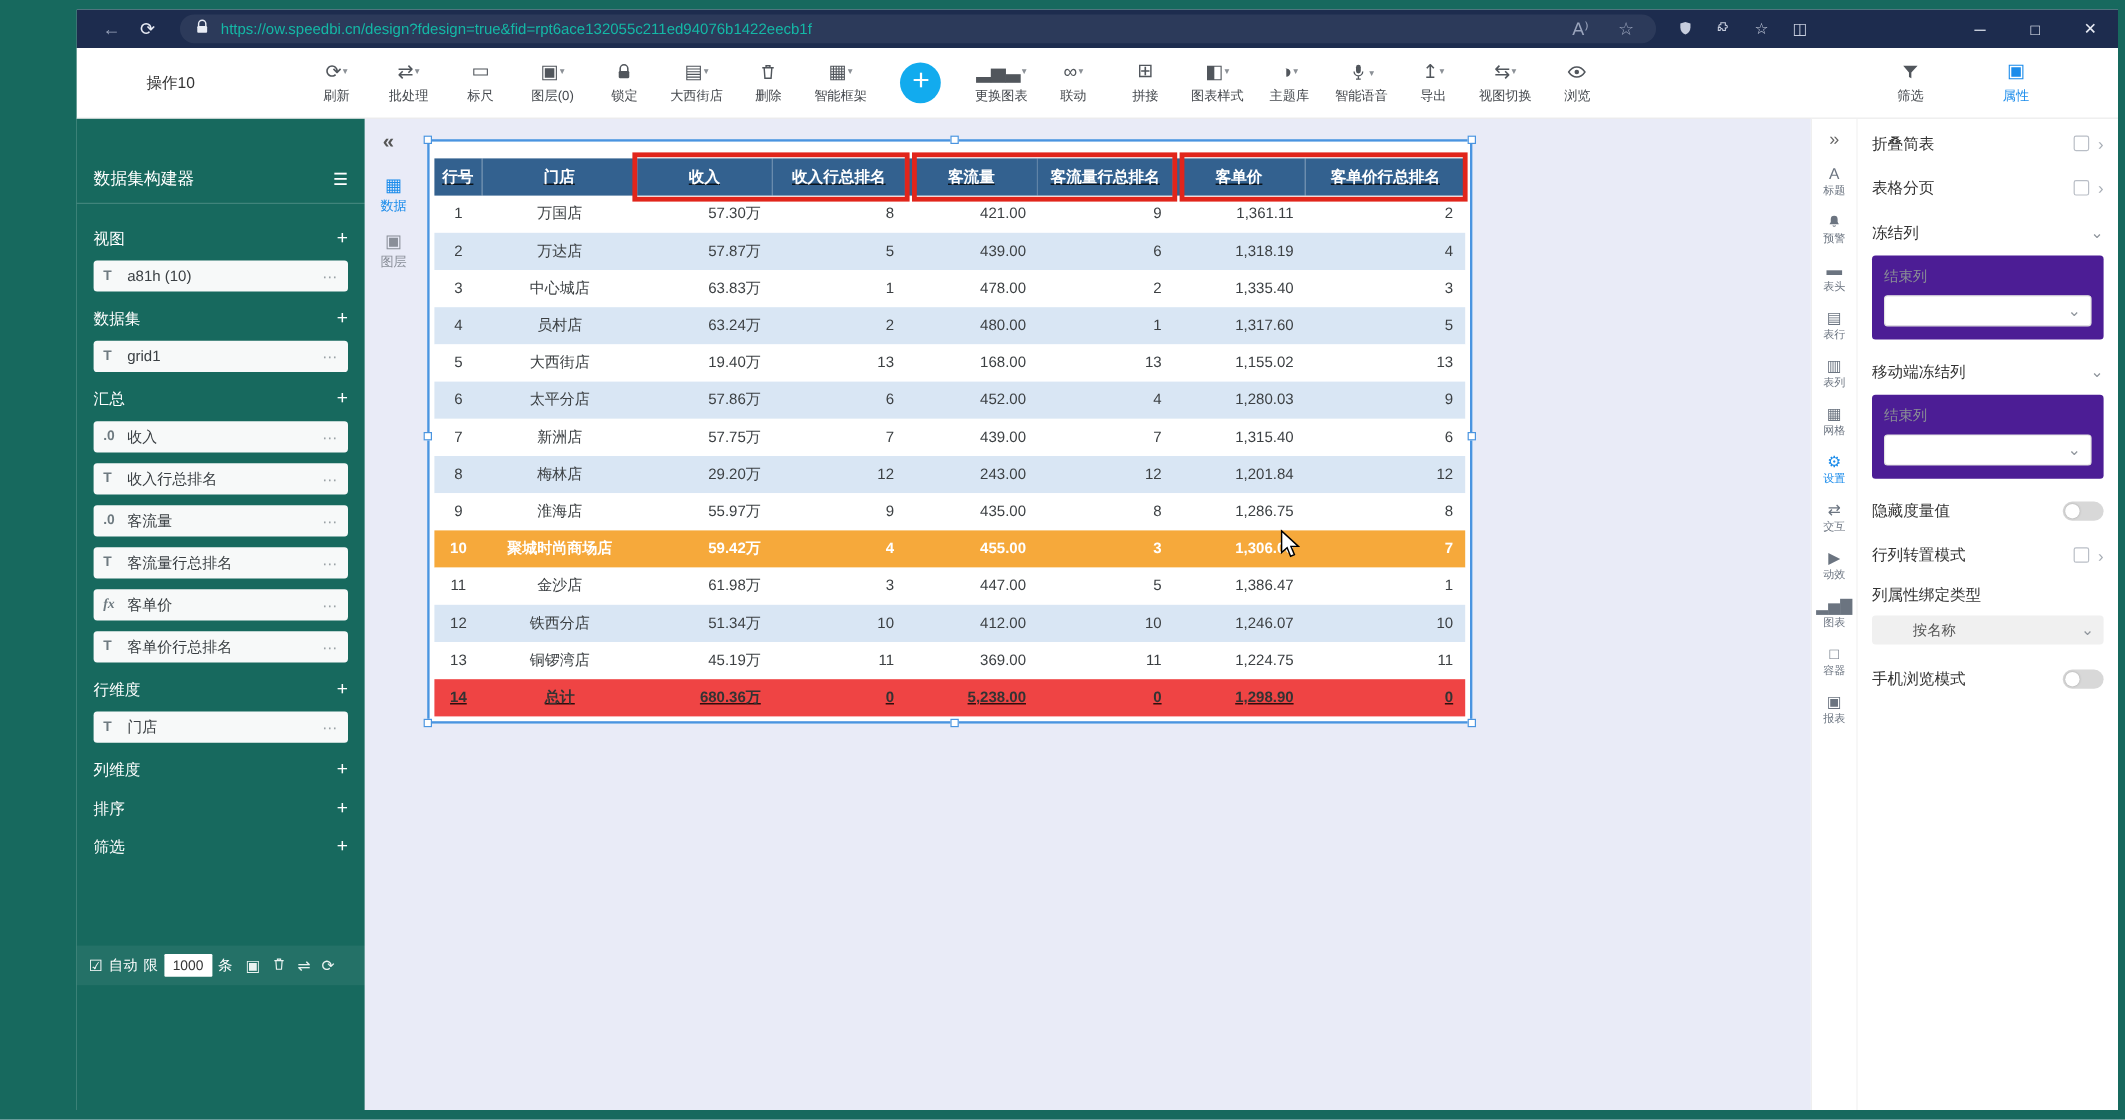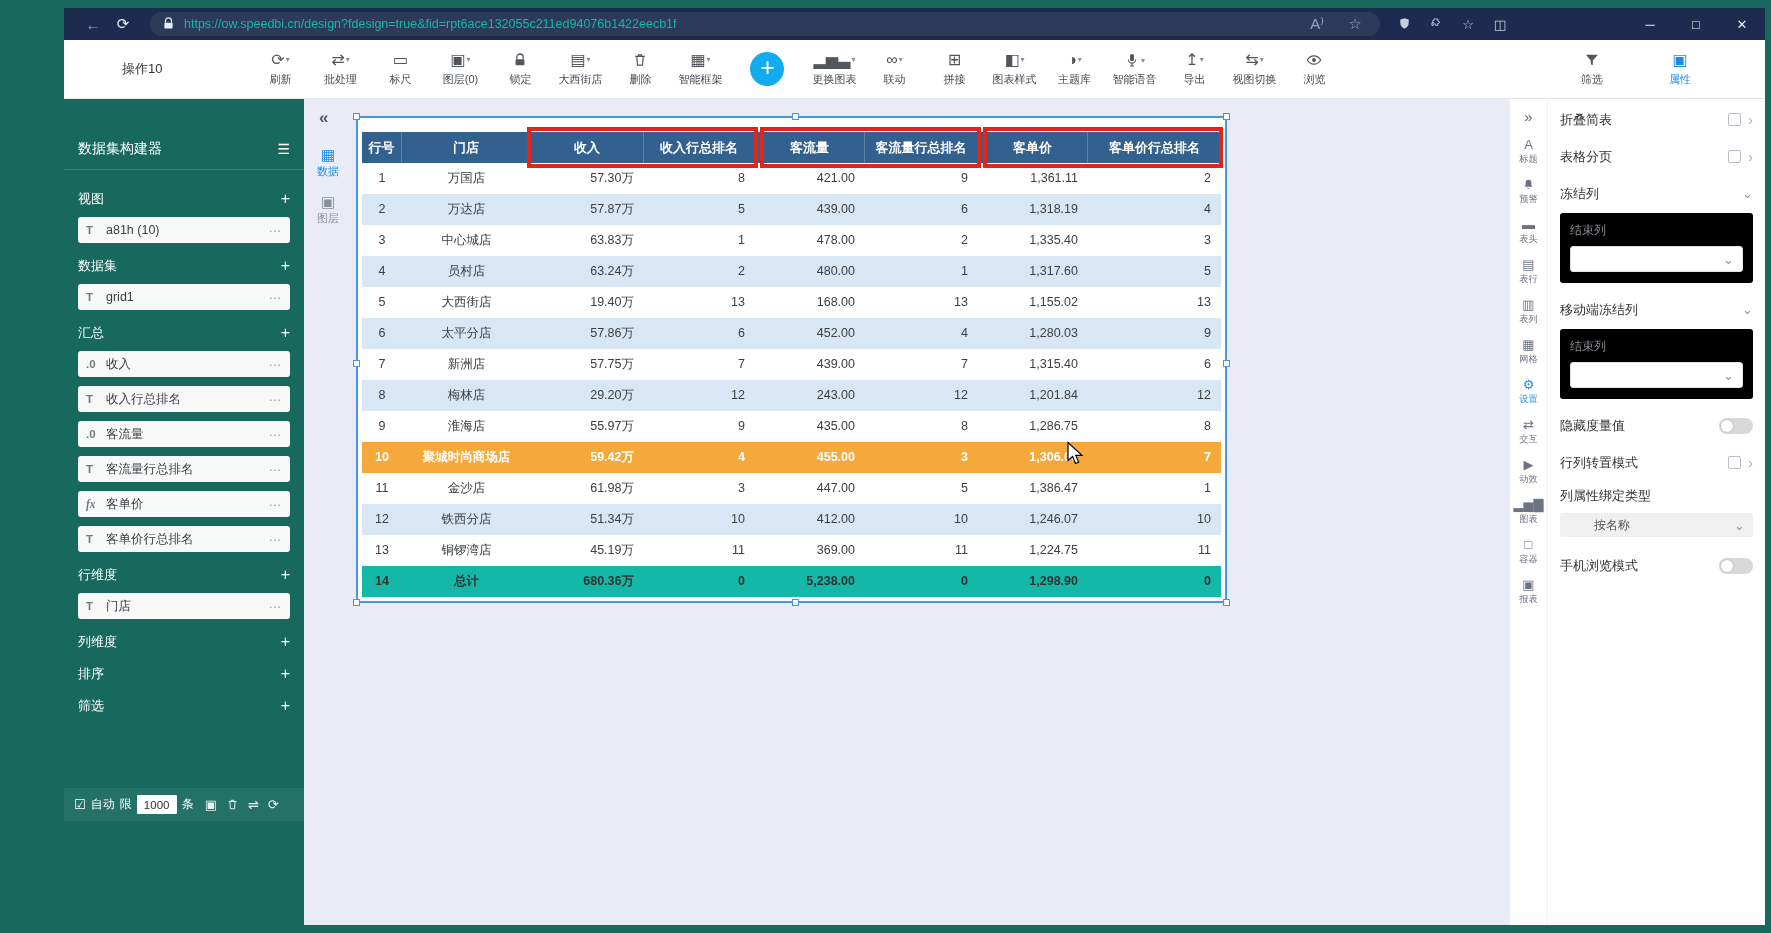--- a/index.html
+++ b/index.html
@@ -62,21 +62,21 @@
   .widget{position:absolute;left:52px;top:17px;width:871px;border:2px solid #4A94E0;background:#fff;padding:14px 4px 4px;box-sizing:border-box;}
   .handle{position:absolute;width:7px;height:7px;background:#fff;border:1.5px solid #4A94E0;box-sizing:border-box;}
   .tablewrap{position:relative;width:859px;margin:0 auto;}
   .thead{display:grid;}
   .th{height:31px;line-height:31px;background:#33618F;color:#fff;font-weight:bold;font-size:13px;text-align:center;border-right:1px solid rgba(255,255,255,0.22);overflow:hidden;white-space:nowrap;}
   .th:last-child{border-right:none;}
   .tr{display:grid;background:#fff;}
   .tr.even{background:#D9E6F4;}
   .tr.hl{background:#F6A93B;}
   .tr.hl .td{color:#fff;font-weight:bold;}
-  .tr.total{background:#14b8a6;}
+  .tr.total{background:#ef4444;text-decoration:underline;}
   .tr.total .td{font-weight:bold;color:#333;}
   .td{height:31px;line-height:31px;font-size:12.5px;color:#3C4043;overflow:hidden;white-space:nowrap;}
   .td.c{text-align:center;}
   .td.r,.th.r2{text-align:right;padding-right:10px;box-sizing:border-box;}
   .redbox{position:absolute;top:-5px;height:41px;border:4px solid #E1251B;box-sizing:border-box;z-index:5;pointer-events:none;}
   .redbox.b1{left:165px;width:231px;}
   .redbox.b2{left:398px;width:221px;}
   .redbox.b3{left:621px;width:240px;}
   
   .rightstrip{width:37px;flex:none;background:#fff;border-left:1px solid #EFEFEF;text-align:center;}
@@ -90,21 +90,21 @@
   .prop-row{display:flex;align-items:center;justify-content:space-between;height:37px;}
   .plbl{white-space:nowrap;}
   .toggle{width:34px;height:16px;border-radius:9px;background:#D8D8D8;position:relative;flex:none;cursor:pointer;}
   .toggle .knob{position:absolute;width:12px;height:12px;border-radius:50%;background:#fff;top:2px;left:2px;box-shadow:0 0 2px rgba(0,0,0,0.25);}
   .toggle.on{background:#1B8CEB;}
   .toggle.on .knob{left:auto;right:2px;}
   .cb-wrap{display:flex;align-items:center;gap:7px;}
   .cb{width:13px;height:13px;border:1.5px solid #B9BEC6;border-radius:2px;box-sizing:border-box;cursor:pointer;}
   .chev{color:#A7ADB5;font-size:14px;cursor:pointer;}
   .chevd{color:#8F959C;font-size:13px;cursor:pointer;}
-  .prop-box{background:#000000;border-radius:3px;padding:9px 10px 11px;margin:1px 0 8px;}
+  .prop-box{background:#4c1d95;border-radius:3px;padding:9px 10px 11px;margin:1px 0 8px;}
   .fld-lbl{font-size:12px;color:#8B9095;}
   .select{height:24px;background:#fff;border:1px solid #E2E2E2;border-radius:3px;margin-top:7px;display:flex;align-items:center;padding:0 8px;cursor:pointer;}
   .select .sel-val{flex:1;font-size:12px;color:#555;white-space:nowrap;overflow:hidden;}
   .select .chevd{margin-left:4px;}
   .select.grey{background:#F0F0F0;border:none;margin:2px 0 10px;padding-left:34px;}
   .prop-row.tight{height:30px;}
   
   .cursor{position:absolute;left:1066px;top:441px;z-index:60;pointer-events:none;}
 </style>
 </head>
@@ -372,21 +372,21 @@
         <span class="handle" style="left:-5px;top:50%"></span>
         <span class="handle" style="right:-5px;top:50%"></span>
         <span class="handle" style="left:-5px;bottom:-5px"></span>
         <span class="handle" style="left:50%;bottom:-5px"></span>
         <span class="handle" style="right:-5px;bottom:-5px"></span>
 
         <div class="tablewrap">
           <div class="redbox b1"></div>
           <div class="redbox b2"></div>
           <div class="redbox b3"></div>
-          <div class="thead" style="grid-template-columns: 40px 129px 113px 111px 110px 113px 110px 133px;">
+          <div class="thead" style="grid-template-columns: 40px 129px 113px 111px 110px 113px 110px 133px; text-decoration: underline;">
               <div class="th">行号</div>
               <div class="th">门店</div>
               <div class="th">收入</div>
               <div class="th">收入行总排名</div>
               <div class="th">客流量</div>
               <div class="th">客流量行总排名</div>
               <div class="th">客单价</div>
               <div class="th">客单价行总排名</div>
             </div>
           <div>

